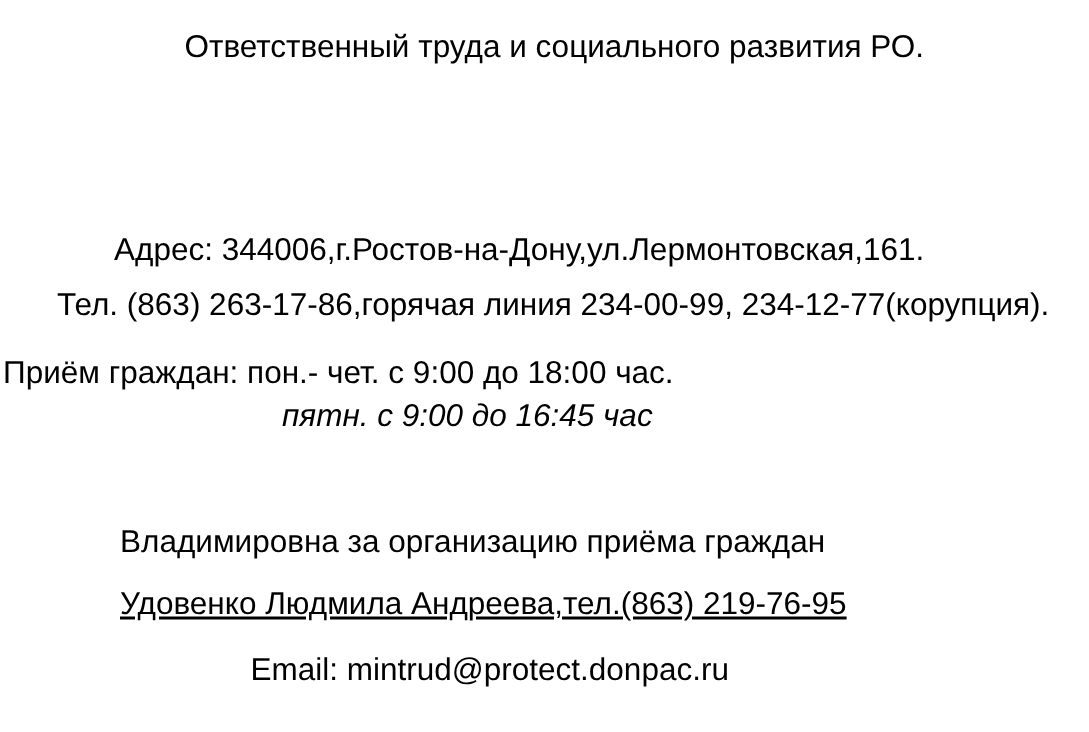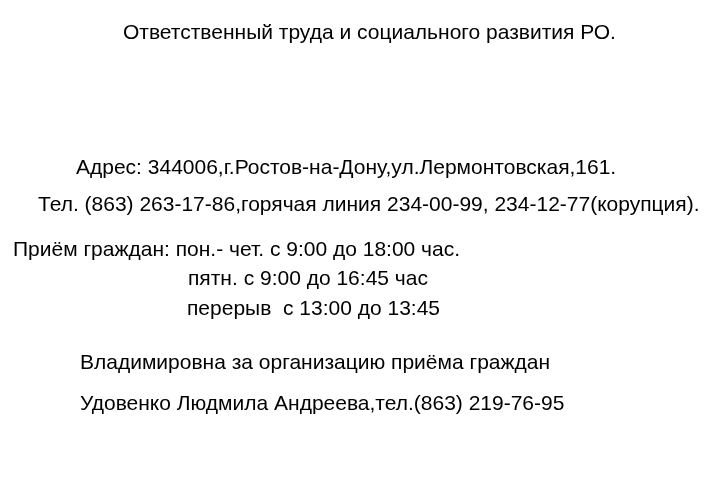--- a/index.html
+++ b/index.html
@@ -28,43 +28,43 @@
       line-height: 21px;
       color: #000000;
       white-space: pre;
       font-weight: 400;
     }
     
     .l0 { left: 123px; top: 21px; }
     .l1 { left: 158px; top: 73px; }
     .l2 { left: 76px;  top: 156px; }
     .l3 { left: 3px;   top: 193px; margin-left: 35px; }
-    .l4 { left: 13px;   top: 238px; }
-    .l5 { left: 188px; top: 267px; }
+    .l4 { left: 2px;   top: 238px; }
+    .l5 { left: 188px; top: 267px; font-style: italic; }
     .l6 { left: 187px; top: 297px; }
     .l7 { left: 80px;  top: 351px; }
-    .l8 { left: 80px;  top: 392px; }
+    .l8 { left: 80px;  top: 392px; text-decoration: underline; }
     .l9 { left: 167px; top: 436px; }
   </style>
 </head>
 <body>
 
 <div class="page">
 
   <div class="line l0">Ответственный труда и социального развития РО.</div>
 
 
   <div class="line l2">Адрес: 344006,г.Ростов-на-Дону,ул.Лермонтовская,161.</div>
 
   <div class="line l3">Тел. (863) 263-17-86,горячая линия 234-00-99, 234-12-77(корупция).</div>
 
   <div class="line l4">Приём граждан: пон.- чет. с 9:00 до 18:00 час.</div>
 
   <div class="line l5">пятн. с 9:00 до 16:45 час</div>
 
-  <div class="line l6">перерыв  с 13:00 до 13:45</div>
 
   <div class="line l7">Владимировна за организацию приёма граждан</div>
 
   <div class="line l8">Удовенко Людмила Андреева,тел.(863) 219-76-95</div>
 
+  <div class="line l9">Email: mintrud@protect.donpac.ru</div>
 
 </div>
 
 </body></html>

